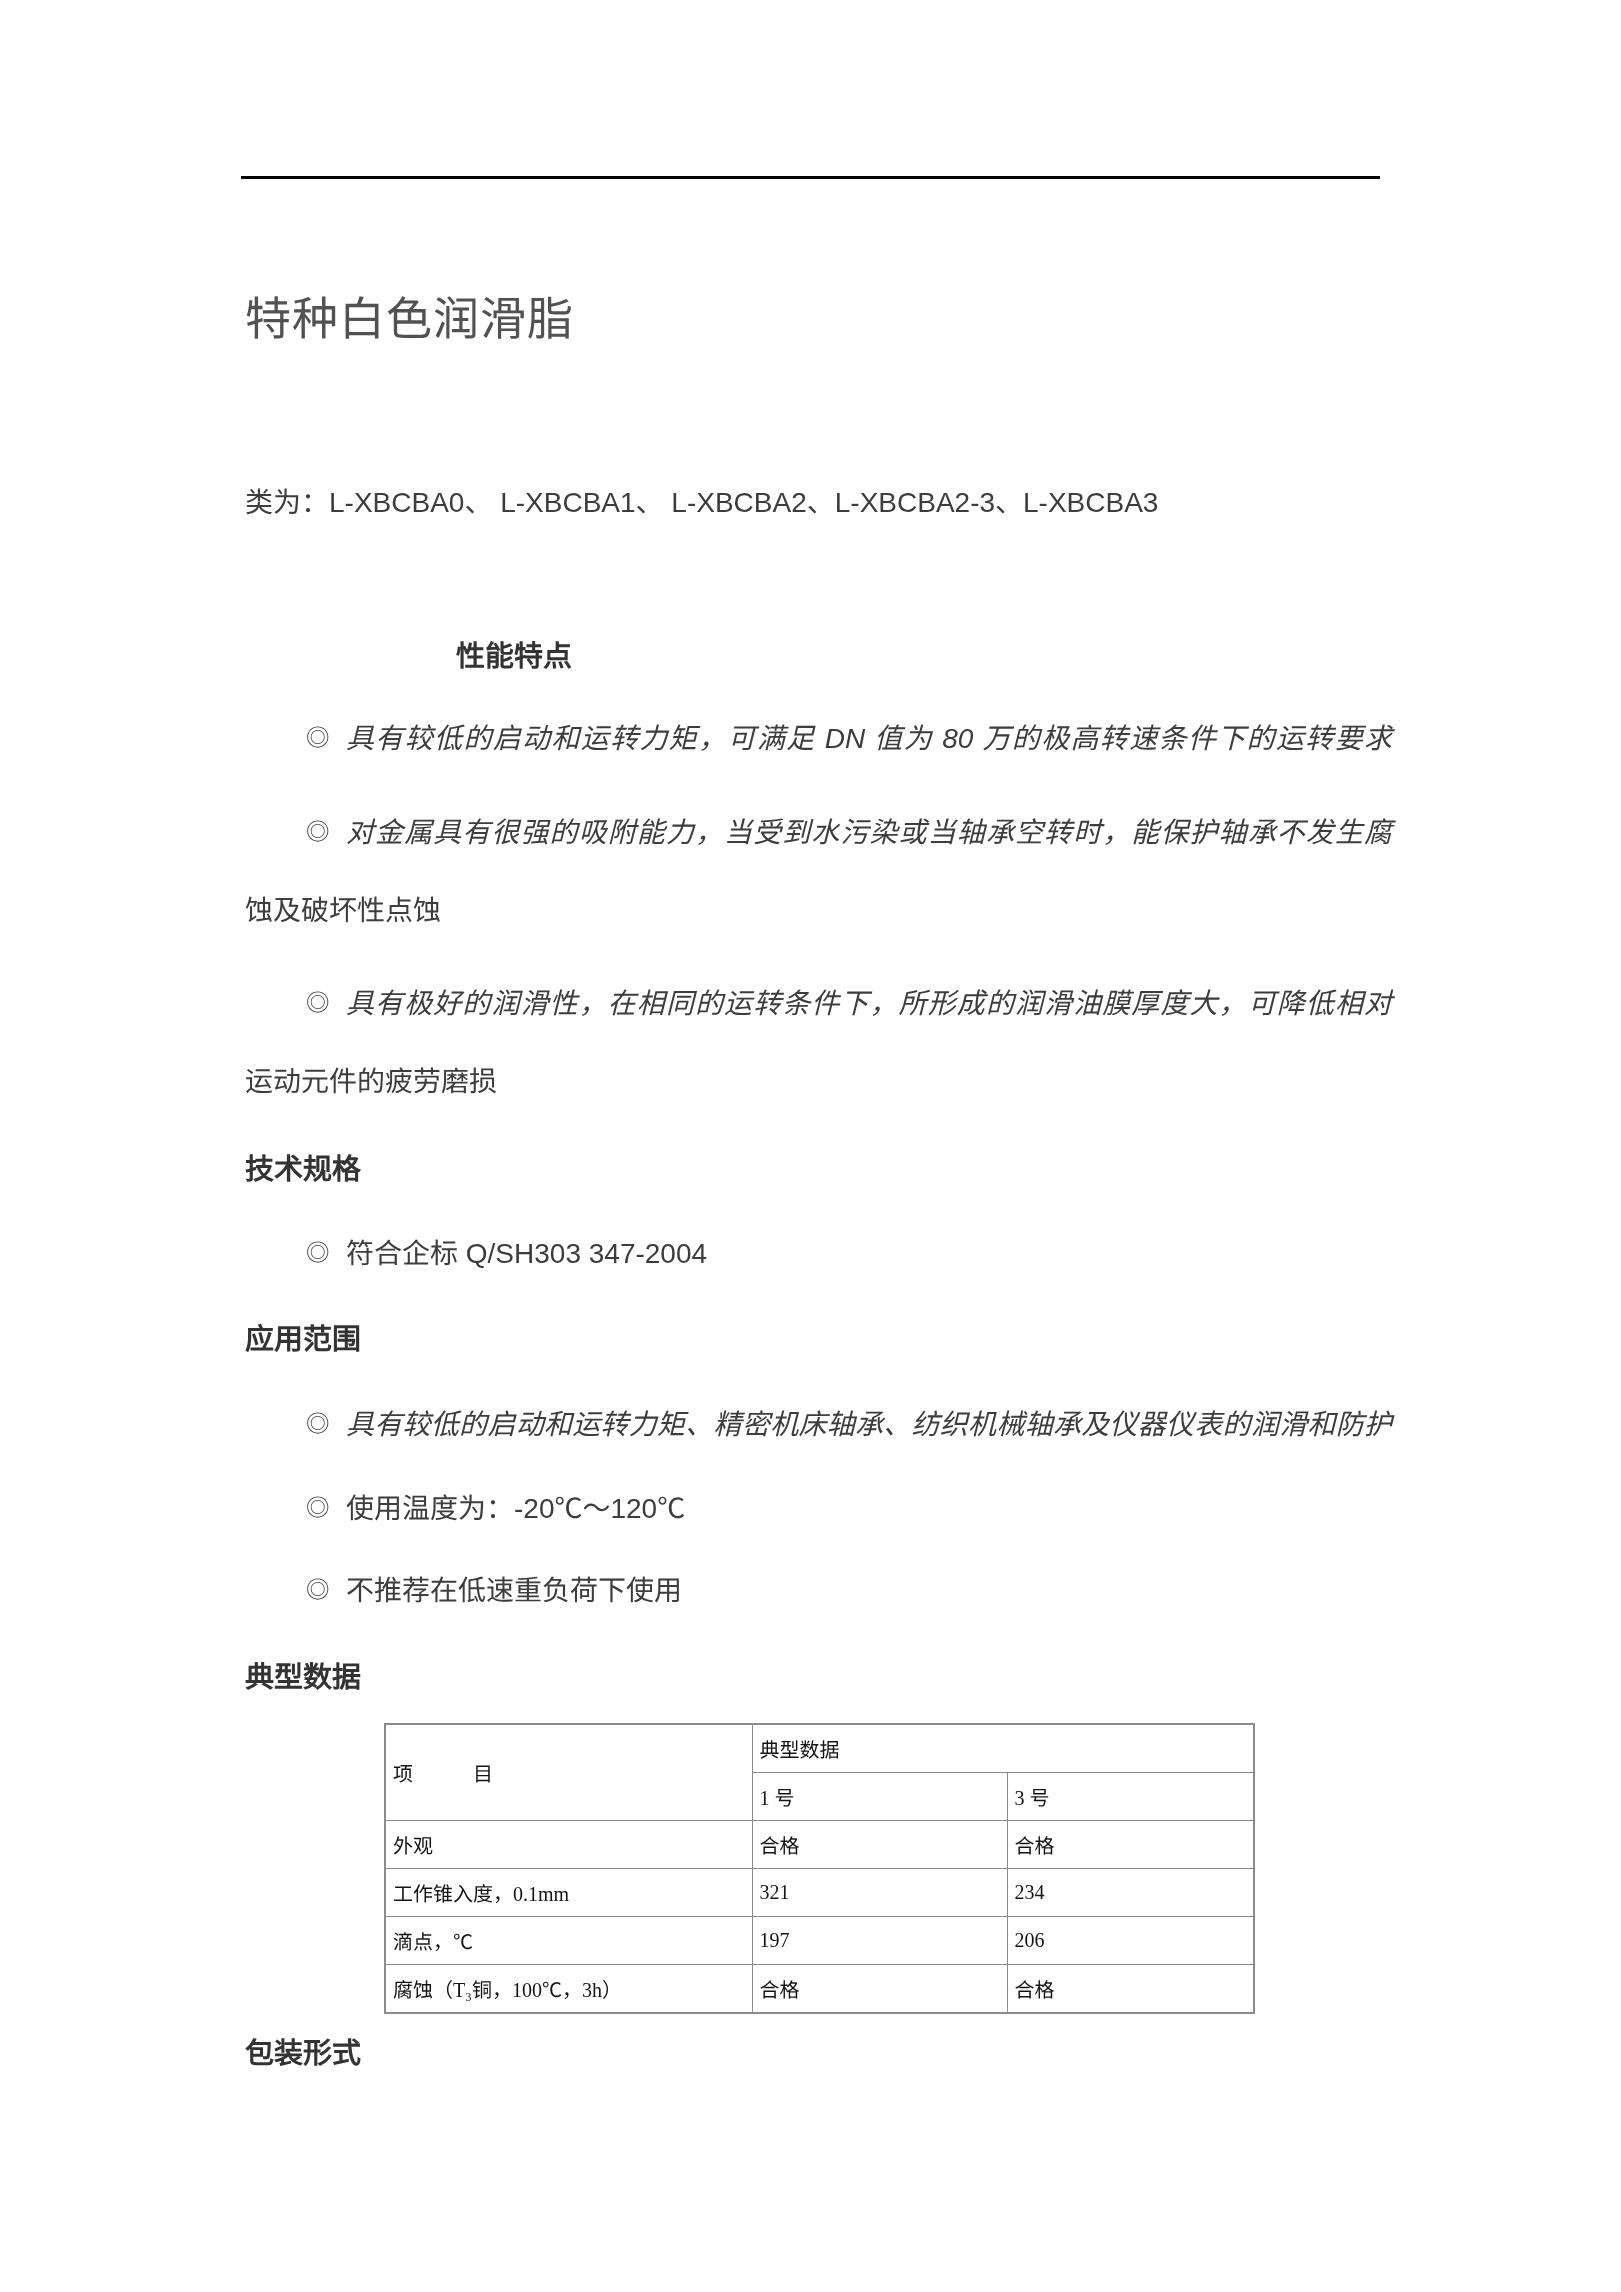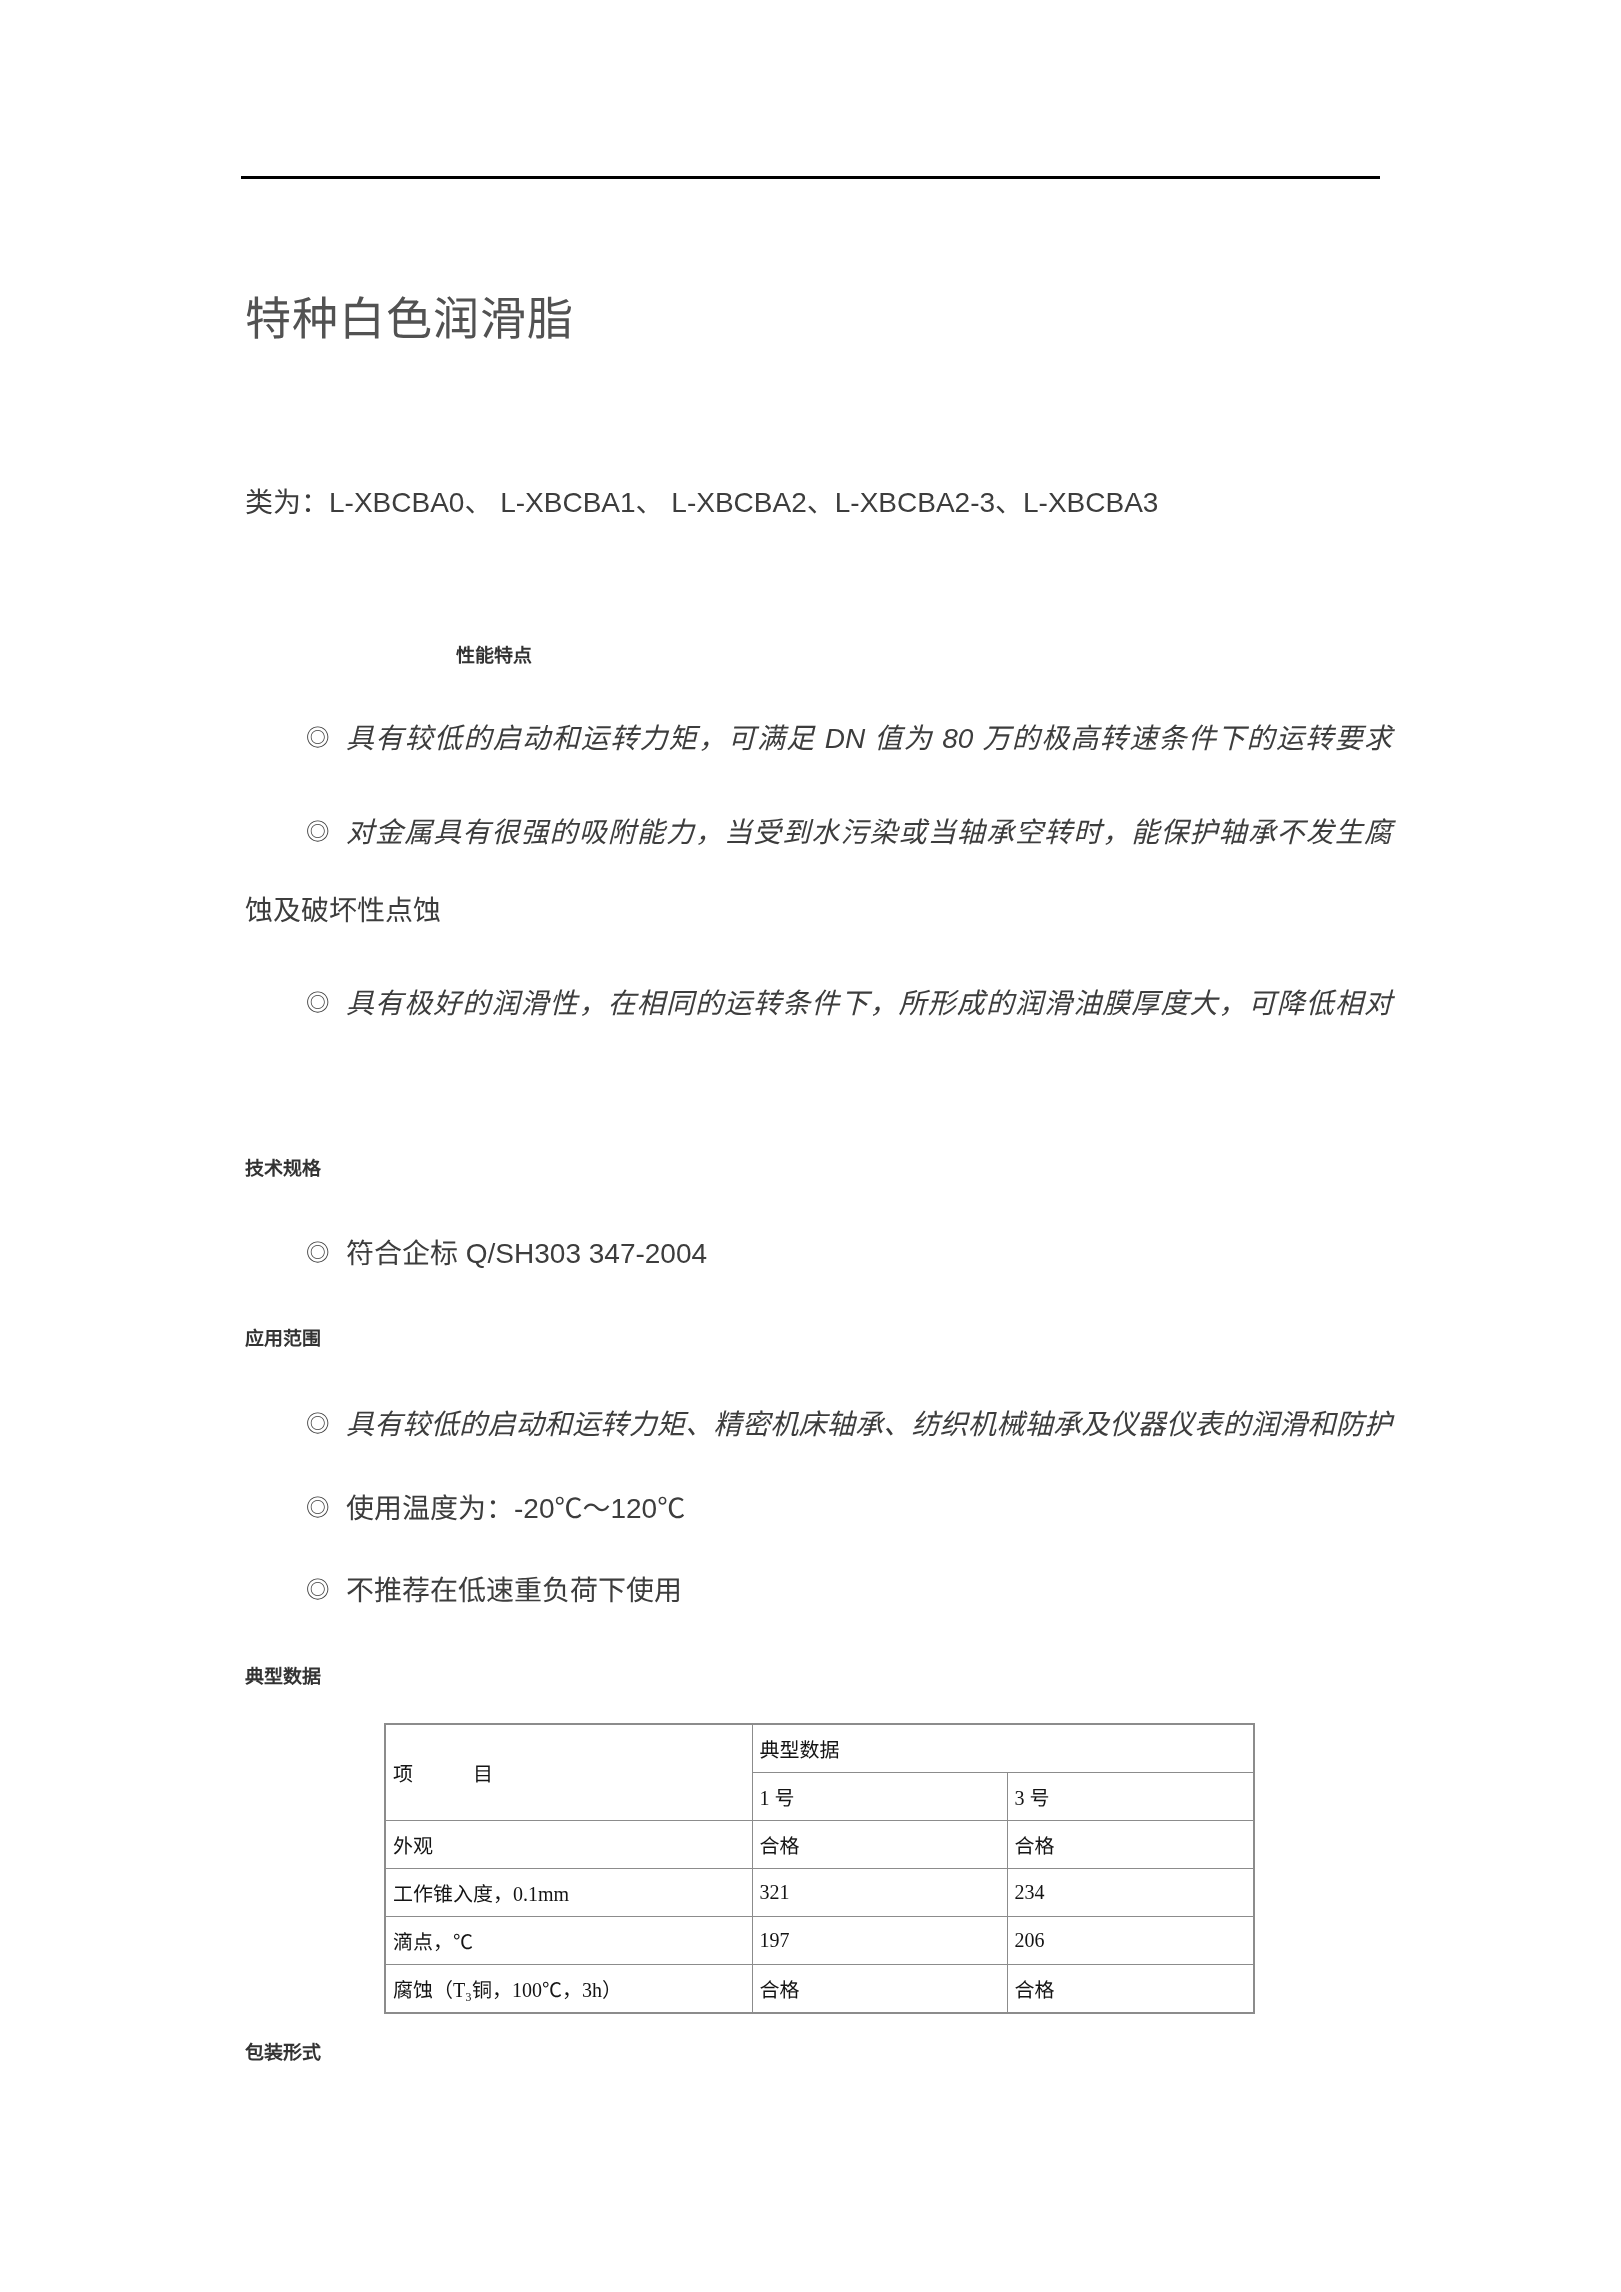--- a/index.html
+++ b/index.html
@@ -40,21 +40,21 @@
     color: #3d3d3d;
   }
   .just {
     text-align: justify;
     text-align-last: justify;
   }
   .heading {
     position: absolute;
     left: 245px;
     margin: 0;
-    font-size: 19px;
+    font-size: 29px;
     line-height: 36px;
     font-weight: 700;
     color: #333333;
   }
   .bullet-row {
     position: absolute;
     left: 306px;
     width: 1086px;
     display: flex;
     align-items: flex-start;
@@ -136,20 +136,21 @@
   <div class="bullet-row full pos-b2">
     <span class="bullet">◎</span>
     <span class="btext">对金属具有很强的吸附能力，当受到水污染或当轴承空转时，能保护轴承不发生腐</span>
   </div>
   <div class="line pos-b2c">蚀及破坏性点蚀</div>
 
   <div class="bullet-row full pos-b3">
     <span class="bullet">◎</span>
     <span class="btext">具有极好的润滑性，在相同的运转条件下，所形成的润滑油膜厚度大，可降低相对</span>
   </div>
+  <div class="line pos-b3c">运动元件的疲劳磨损</div>
 
   <h2 class="heading pos-h-spec">技术规格</h2>
 
   <div class="bullet-row pos-spec1">
     <span class="bullet">◎</span>
     <span class="btext">符合企标 Q/SH303 347-2004</span>
   </div>
 
   <h2 class="heading pos-h-app">应用范围</h2>
 

